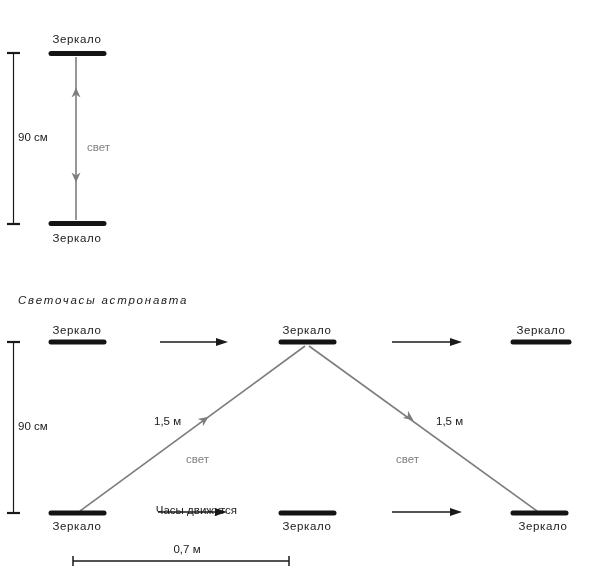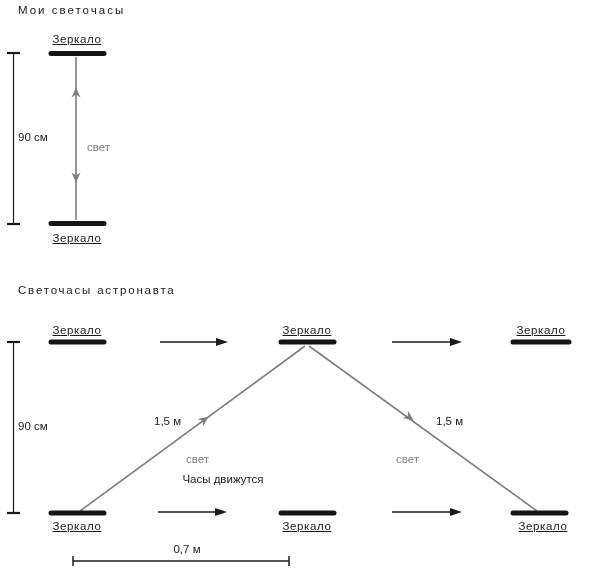--- a/index.html
+++ b/index.html
@@ -18,21 +18,20 @@
     white-space:nowrap;
   }
   .title{
     letter-spacing:2px;
     font-size:11.5px;
   }
   .mirror-lbl{
     width:70px;
     text-align:center;
     letter-spacing:0.6px;
-    text-decoration:underline;
   }
   .gray{color:#808080;margin-top:12px;}
   svg{position:absolute;left:0;top:0;}
 </style>
 </head>
 <body>
 
 <div class="canvas">
 
   <svg width="610" height="569" viewBox="0 0 610 569">
@@ -80,45 +79,44 @@
     <line x1="281" y1="513" x2="334" y2="513" stroke="#141414" stroke-width="5" stroke-linecap="round"></line>
     <line x1="513" y1="513" x2="566" y2="513" stroke="#141414" stroke-width="5" stroke-linecap="round"></line>
 
     <g stroke="#1a1a1a">
       <line x1="73" y1="561" x2="289" y2="561" stroke-width="1.3"></line>
       <line x1="73" y1="556" x2="73" y2="566" stroke-width="1.5"></line>
       <line x1="289" y1="556" x2="289" y2="566" stroke-width="1.5"></line>
     </g>
   </svg>
 
-  <div class="lbl title" style="left:18px;top:4px;">Мои светочасы</div>
 
   <div class="lbl mirror-lbl" style="left:42px;top:33px;">Зеркало</div>
 
   <div class="lbl" style="left:18px;top:131px;">90 см</div>
 
   <div class="lbl gray" style="left:87px;top:129px;">свет</div>
 
   <div class="lbl mirror-lbl" style="left:42px;top:232px;">Зеркало</div>
 
-  <div class="lbl title" style="left:18px;top:284px;letter-spacing:1.8px;">Светочасы астронавта</div>
+  <div class="lbl title" style="left:18px;top:294px;letter-spacing:1.8px;font-style:italic;">Светочасы астронавта</div>
 
   <div class="lbl mirror-lbl" style="left:42px;top:324px;">Зеркало</div>
   <div class="lbl mirror-lbl" style="left:272px;top:324px;">Зеркало</div>
   <div class="lbl mirror-lbl" style="left:506px;top:324px;">Зеркало</div>
 
   <div class="lbl" style="left:18px;top:420px;">90 см</div>
 
   <div class="lbl" style="left:154px;top:415px;">1,5 м</div>
   <div class="lbl" style="left:436px;top:415px;">1,5 м</div>
 
   <div class="lbl gray" style="left:186px;top:441px;">свет</div>
   <div class="lbl gray" style="left:396px;top:441px;">свет</div>
 
-  <div class="lbl" style="left:145px;top:473px;width:92px;text-align:center;margin-left:32px;">Часы движутся</div>
+  <div class="lbl" style="left:145px;top:504px;width:92px;text-align:right;">Часы движутся</div>
 
   <div class="lbl mirror-lbl" style="left:42px;top:520px;">Зеркало</div>
   <div class="lbl mirror-lbl" style="left:272px;top:520px;">Зеркало</div>
   <div class="lbl mirror-lbl" style="left:508px;top:520px;">Зеркало</div>
 
   <div class="lbl" style="left:157px;top:543px;width:60px;text-align:center;">0,7 м</div>
 
 </div>
 
 </body></html>

